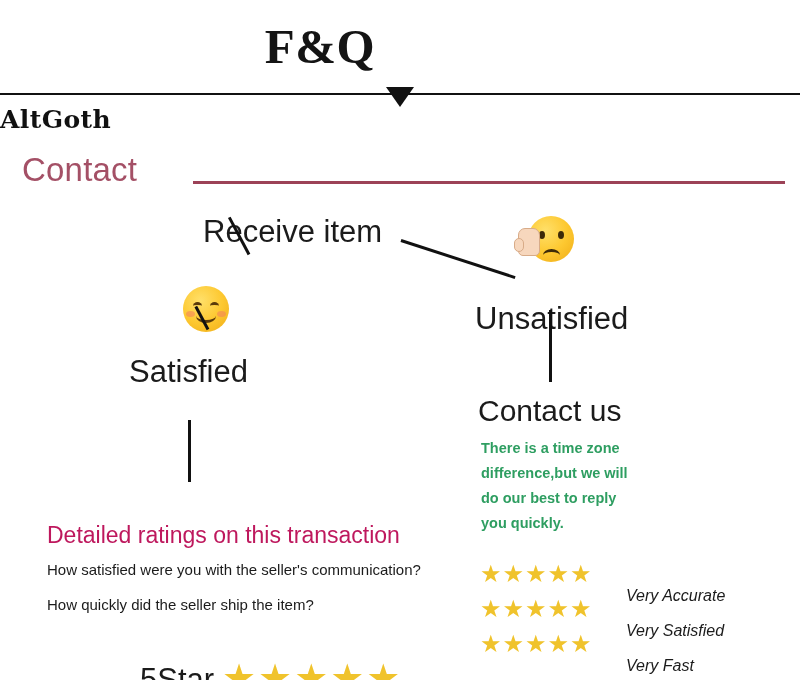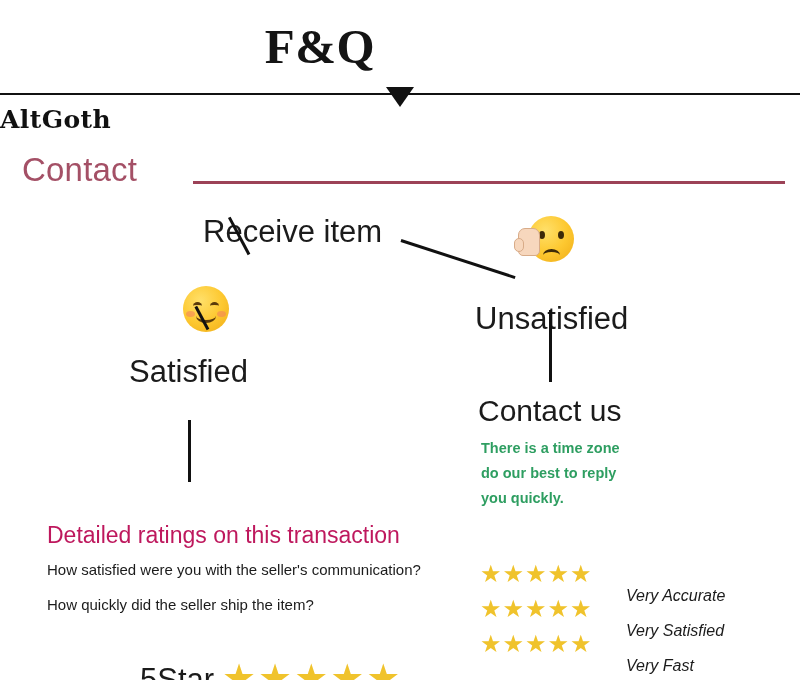--- a/index.html
+++ b/index.html
@@ -348,20 +348,21 @@
       <span class="star">★</span>
       <span class="star">★</span>
       <span class="star">★</span>
       <span class="star">★</span>
       <span class="star">★</span>
     </div>
 </div>
 
 <div id="contact-note">
     <div>There is a time zone</div>
+    <div>difference,but we will</div>
     <div>do our best to reply</div>
     <div>you quickly.</div>
   </div>
 
 <div id="detailed-heading">Detailed ratings on this transaction</div>
 <div id="ratings-questions">
     <div class="question">How satisfied were you with the seller's communication?</div>
     <div class="question">How quickly did the seller ship the item?</div>
   </div>
 <div id="ratings-results">

